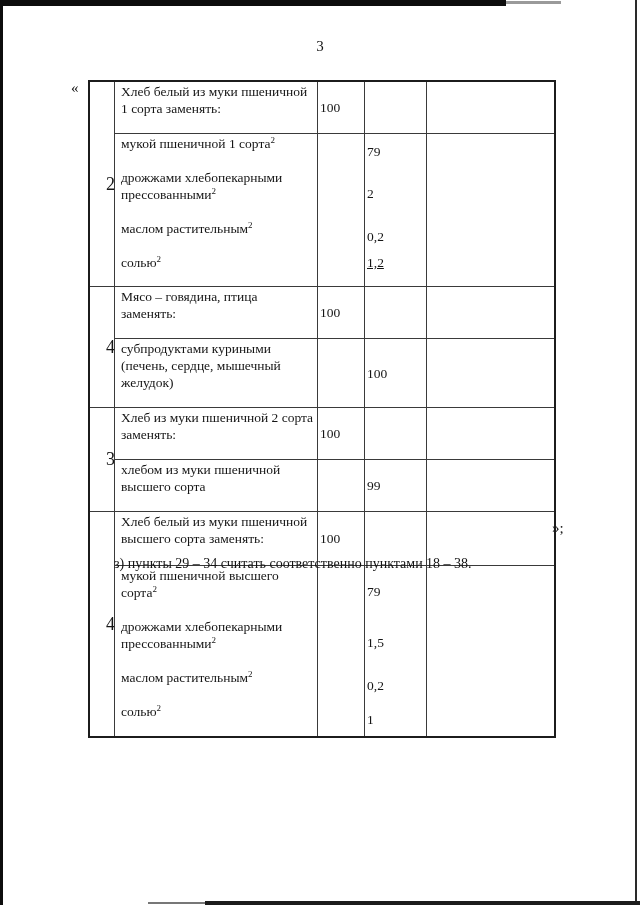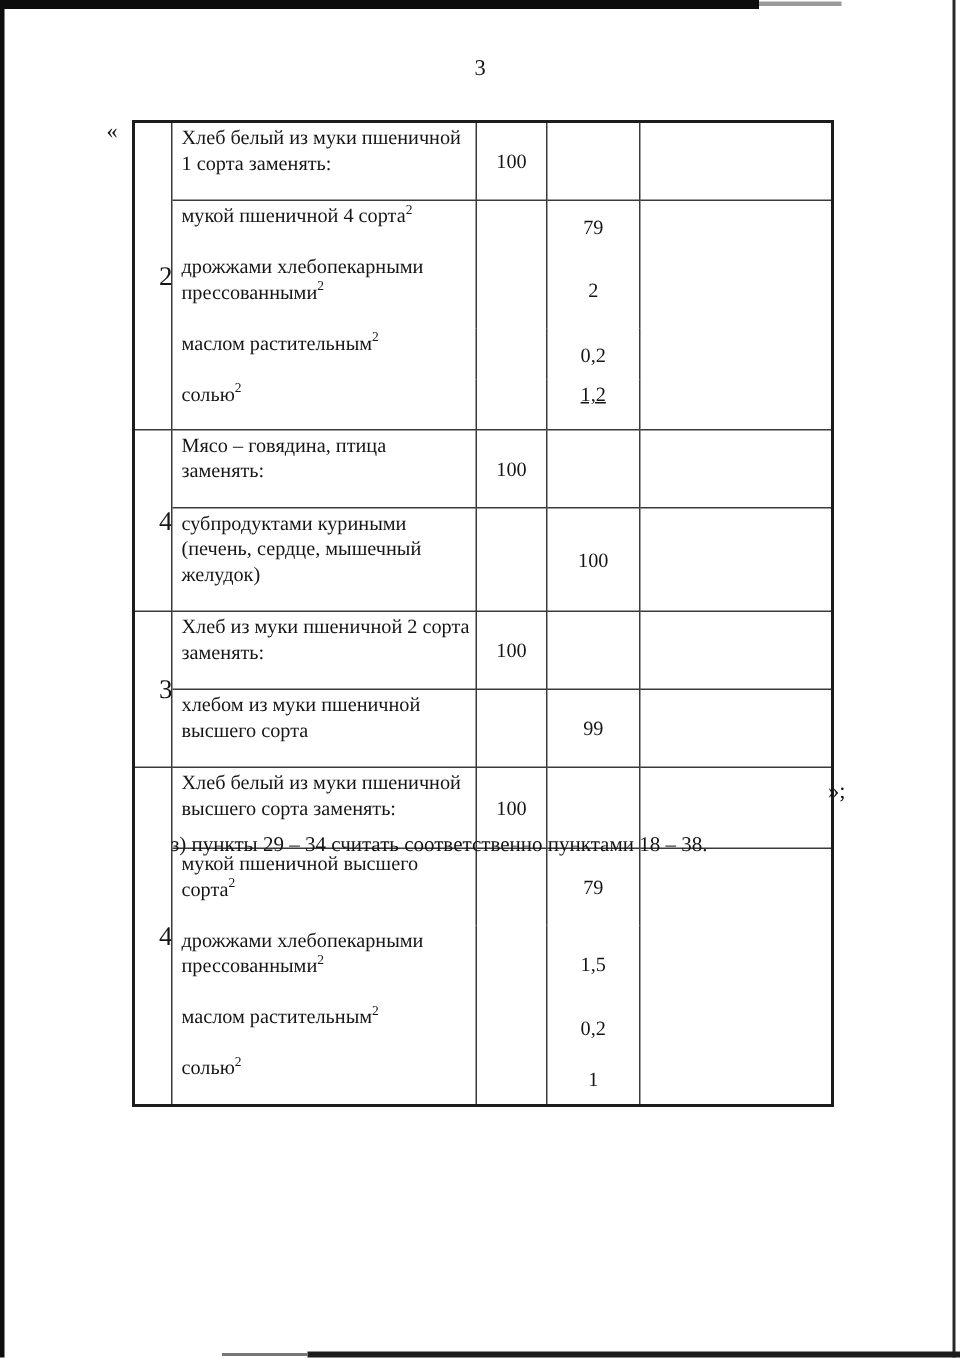--- a/index.html
+++ b/index.html
@@ -45,21 +45,21 @@
     font-size:13.5px; line-height:17px;
     padding:1px 3px 16px 6px;
     vertical-align:top;
     overflow:hidden;
   }
   td.lastcol { border-right:none; }
   tr.mid td  { border-bottom:none; }
   tr.end td  { border-bottom:none; }
   td.nbb     { border-bottom:none; }
   td.num  { text-align:center; vertical-align:middle; padding:16px; font-size:18px; }
-  td.norm, td.val { text-align:center; vertical-align:middle; padding:0 2px; }
+  td.norm, td.val { vertical-align:middle; padding:0 2px; }
   tr.padrow td { vertical-align:top; padding-bottom:14px; }
   tr.padrow td.val, tr.padrow td.norm { padding-top:1px;text-decoration:underline; }
   sup { font-size:9px; line-height:0; }
 
   .h18{height:18px}.h19{height:19px}.h34{height:34px}
   .h35{height:35px}.h36{height:36px}.h40{height:40px}.h48{height:48px}
   .h54{height:54px}
 
   .footnote {
     position:absolute; left:114px; top:556px;
@@ -90,21 +90,21 @@
   <tbody>
 
     <tr class="h36">
       <td class="num" rowspan="5">29</td>
       <td>Хлеб белый из муки пшеничной 1 сорта заменять:</td>
       <td class="norm">100</td>
       <td></td>
       <td class="lastcol"></td>
     </tr>
     <tr class="mid h18">
-      <td><span>мукой пшеничной 4 сорта</span><sup>2</sup></td>
+      <td><span>мукой пшеничной 1 сорта</span><sup>2</sup></td>
       <td class="norm"></td>
       <td class="val">79</td>
       <td class="lastcol"></td>
     </tr>
     <tr class="mid h40">
       <td><span>дрожжами хлебопекарными прессованными</span><sup>2</sup></td>
       <td class="norm"></td>
       <td class="val">2</td>
       <td class="lastcol"></td>
     </tr>

